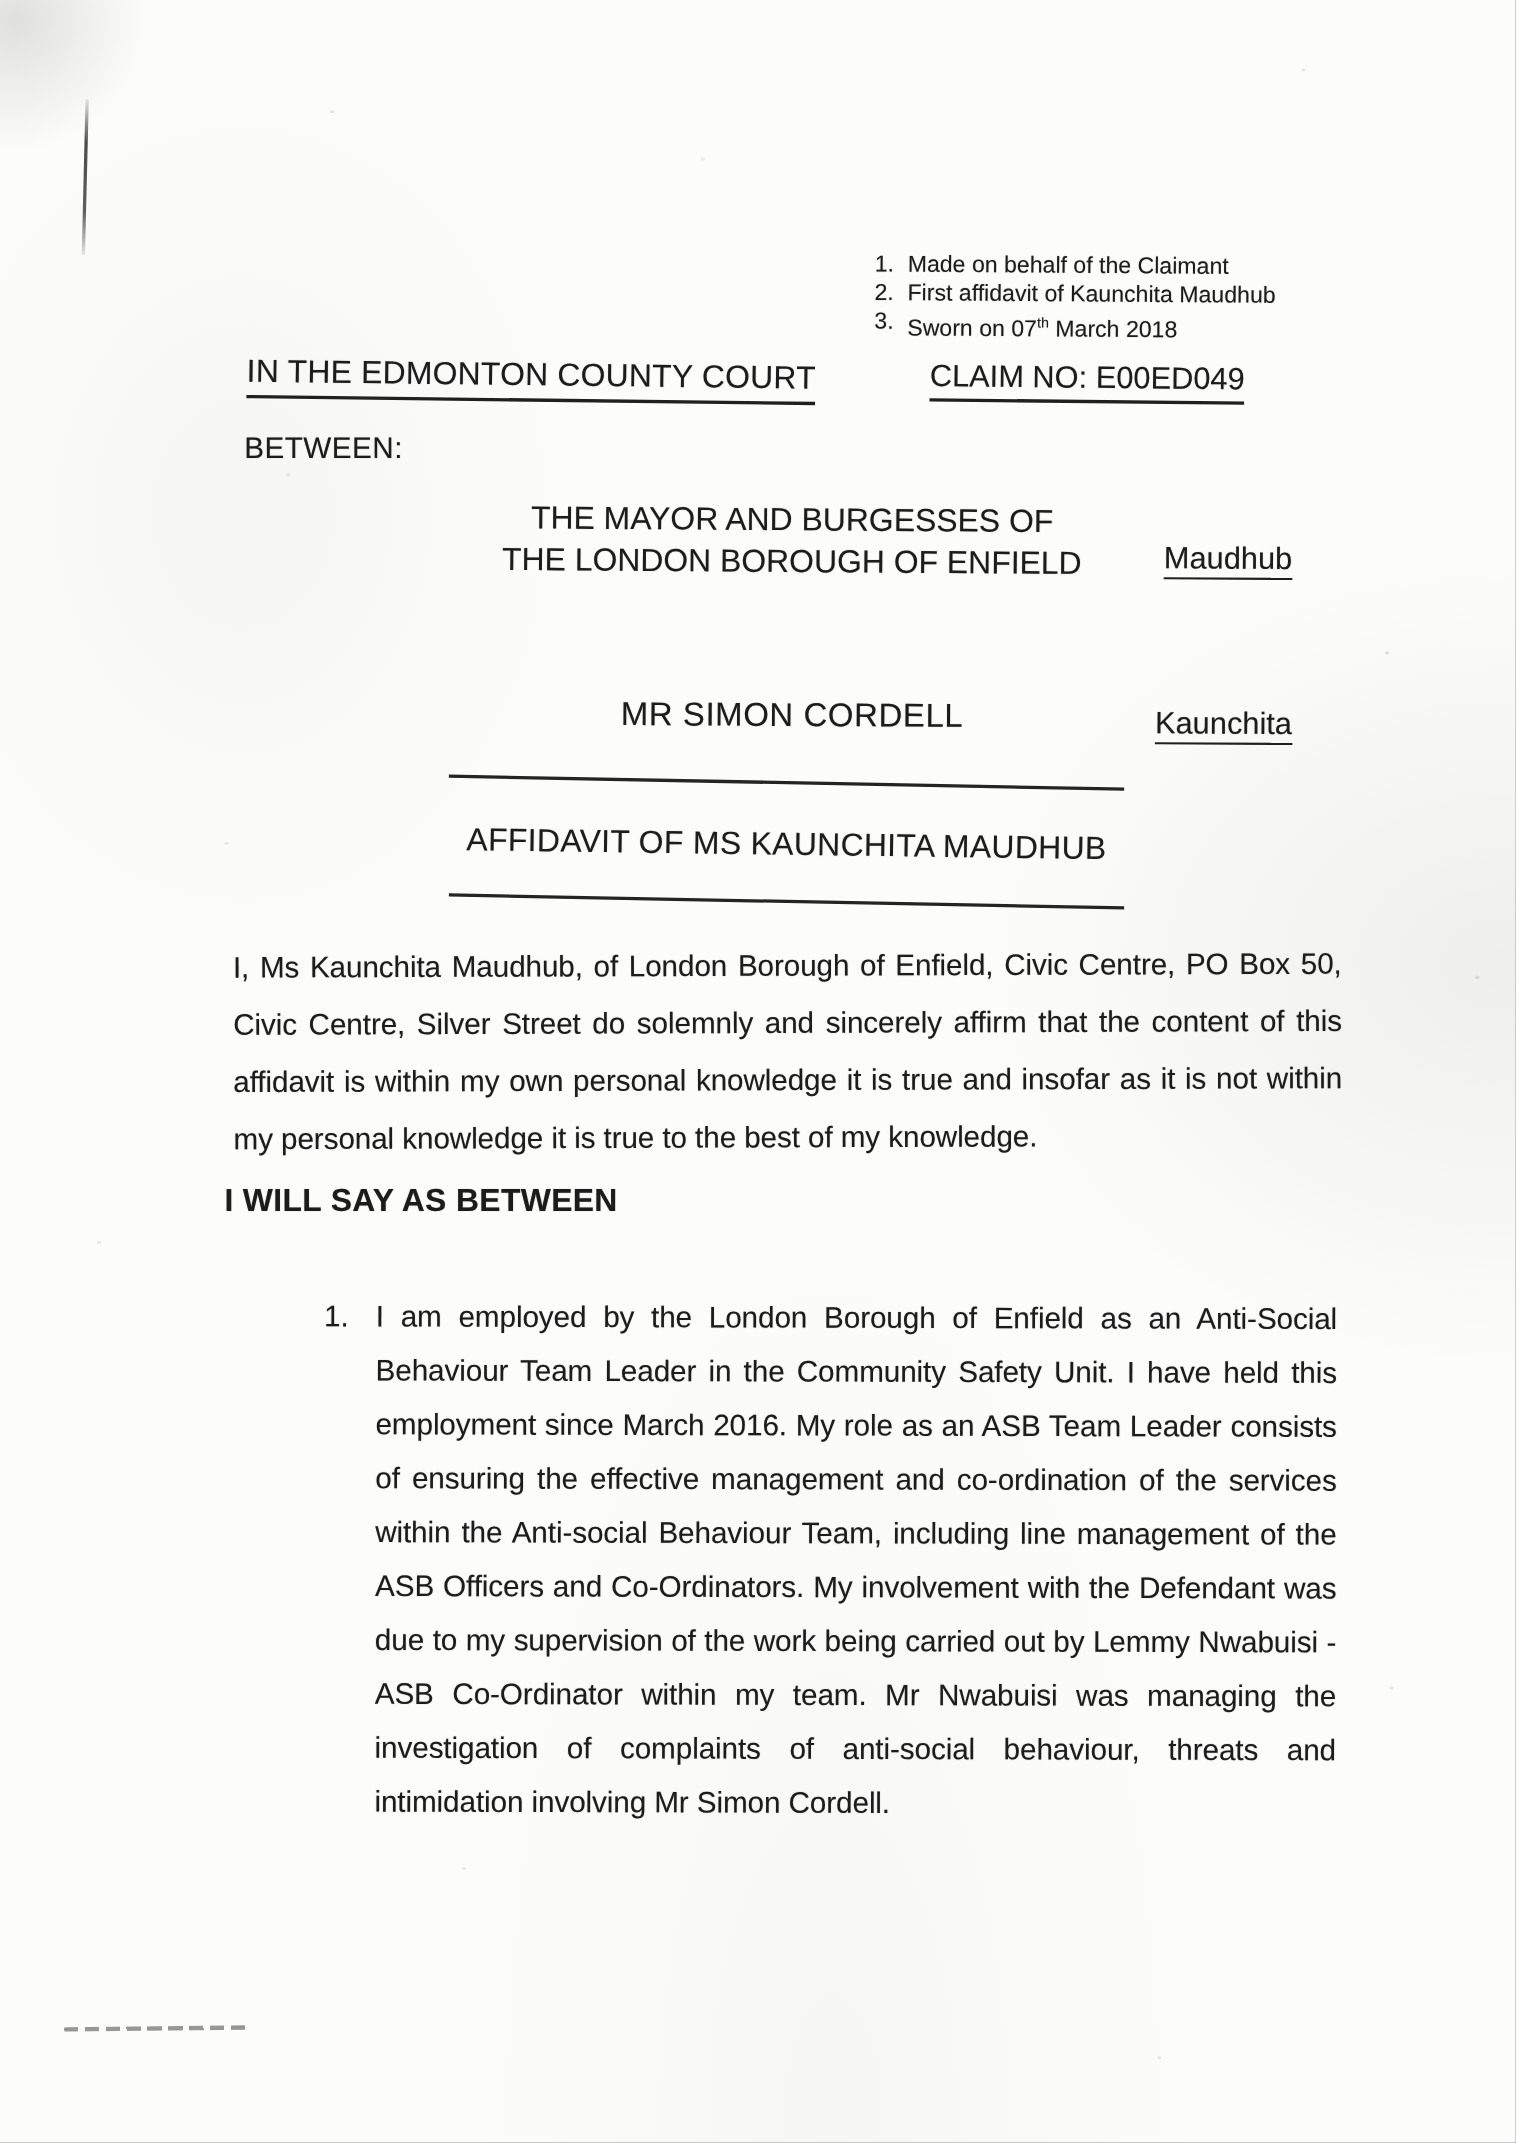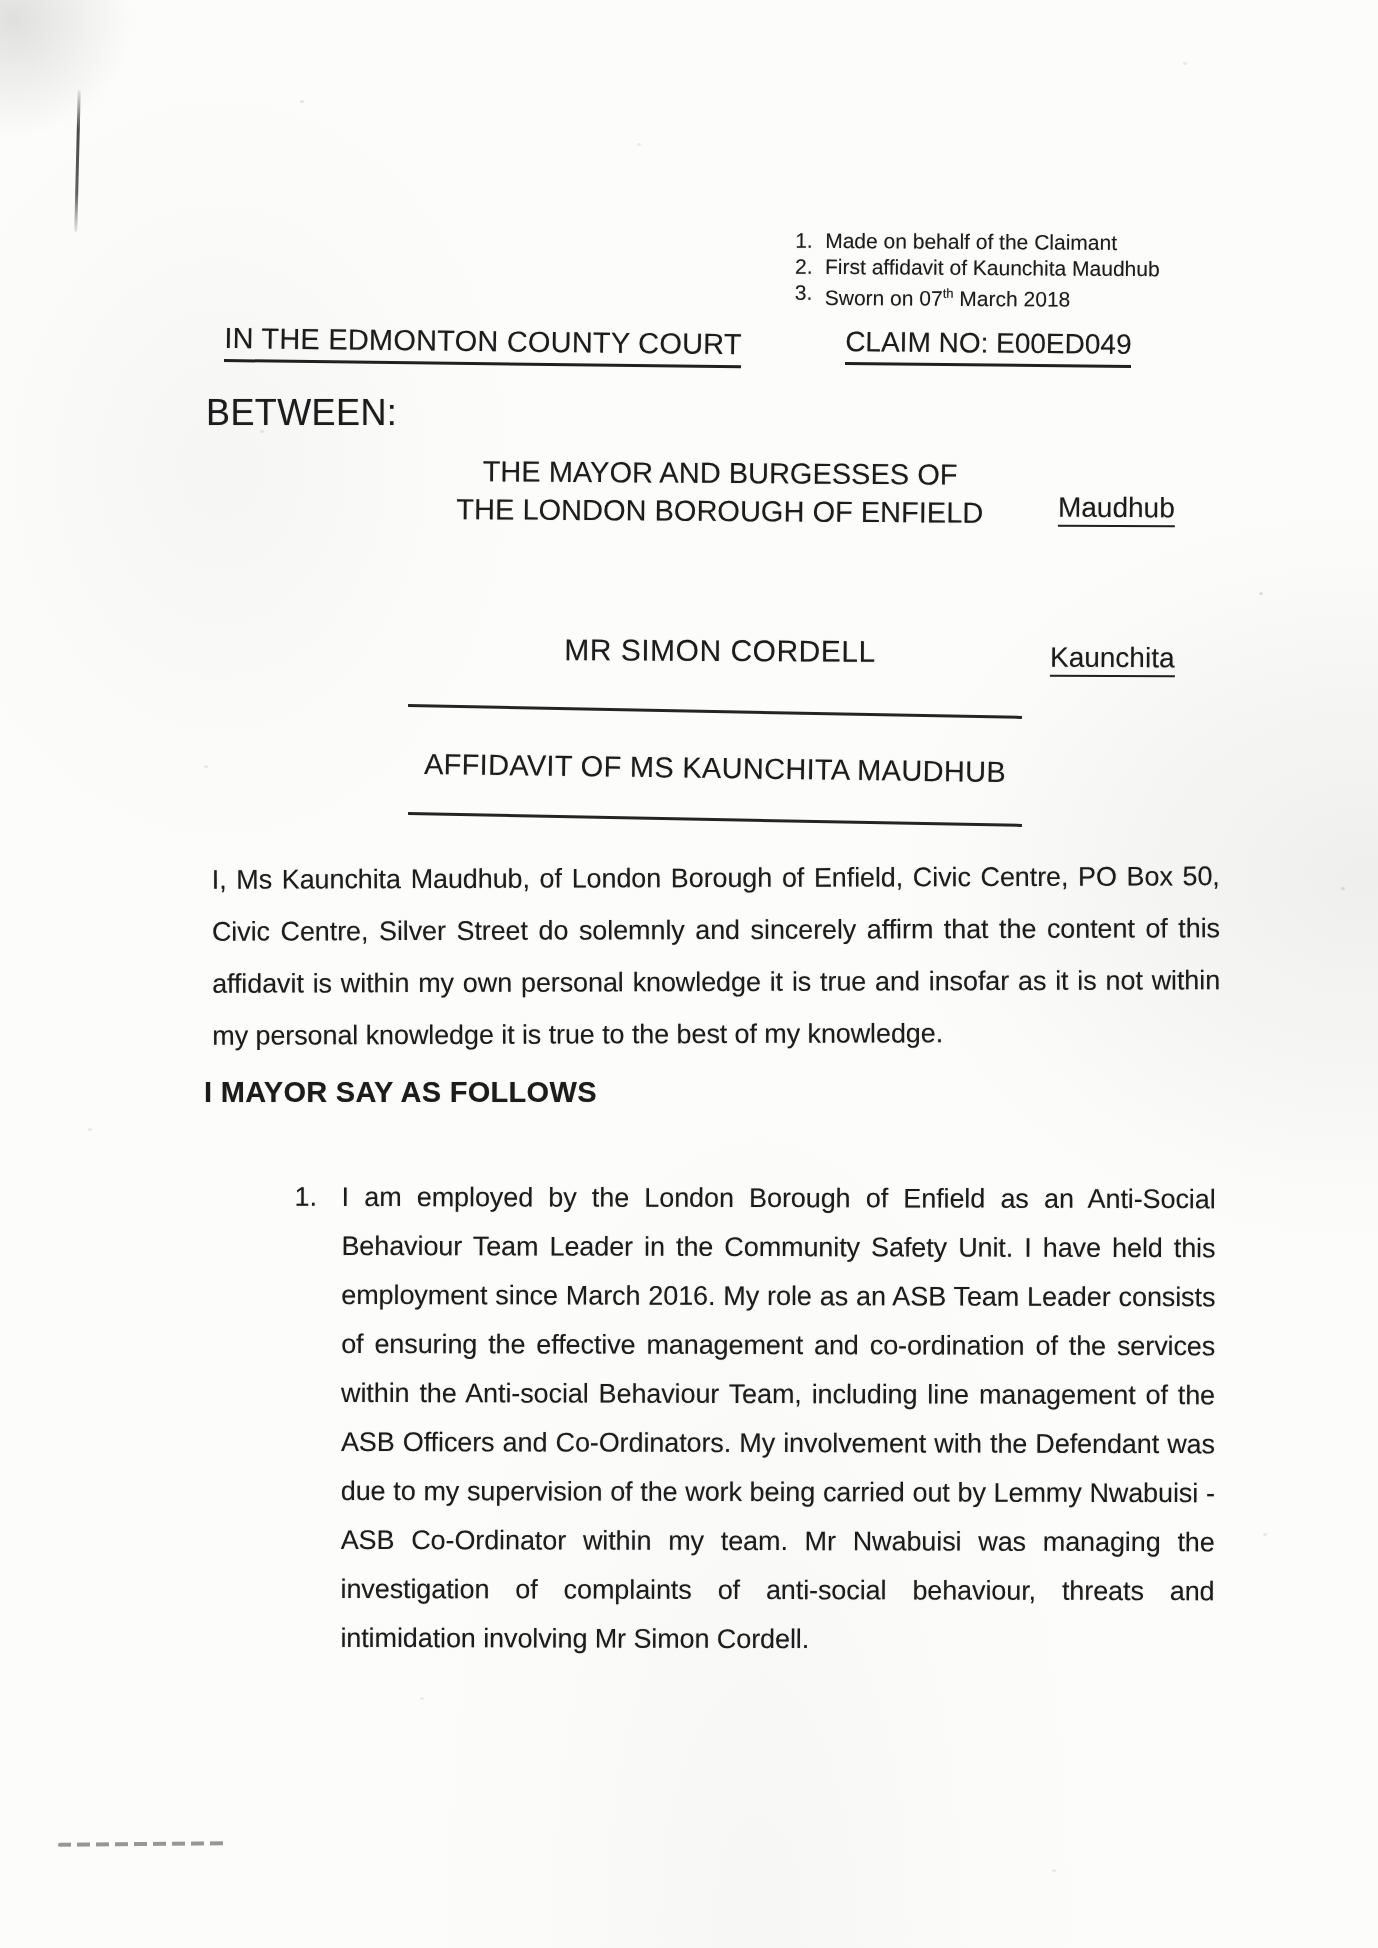--- a/index.html
+++ b/index.html
@@ -33,21 +33,21 @@
   .cn-text sup{font-size:13px;margin-top:16px;}
 
   .court-heading{
     position:absolute;left:224px;top:322px;font-size:29px;letter-spacing:.2px;
     border-bottom:3px solid #222;padding-bottom:4px;transform:rotate(.7deg);transform-origin:left bottom;
   }
   .claim-no{
     position:absolute;left:845px;top:326px;font-size:28px;
     border-bottom:3px solid #222;padding-bottom:4px;transform:rotate(.6deg);transform-origin:left bottom;
   }
-  .between{position:absolute;left:206px;top:392px;font-size:36px;letter-spacing:.4px;}
+  .between{position:absolute;left:222px;top:392px;font-size:27px;letter-spacing:.4px;}
 
   .claimant-block{position:absolute;left:410px;top:454px;width:620px;text-align:center;font-size:29px;line-height:38px;transform:rotate(.4deg);}
   .role-label{font-size:28px;border-bottom:2px solid #222;padding-bottom:2px;}
   .claimant-label{position:absolute;left:1058px;top:492px;transform:rotate(.3deg);}
   .and-sep{position:absolute;left:410px;top:550px;width:620px;text-align:center;font-size:28px;}
   .defendant-name{position:absolute;left:410px;top:634px;width:620px;text-align:center;font-size:30px;letter-spacing:.5px;transform:rotate(.3deg);}
   .defendant-label{position:absolute;left:1050px;top:642px;transform:rotate(.3deg);}
 
   .rule{position:absolute;left:408px;width:614px;height:3px;background:#262626;transform:rotate(1.1deg);}
   .rule-top{top:710px;}
@@ -128,21 +128,21 @@
     <div class="defendant-label ink">
       <span class="role-label">Kaunchita</span>
     </div>
 
     <div class="rule rule-top"></div>
     <div class="affidavit-title ink">AFFIDAVIT OF MS KAUNCHITA MAUDHUB</div>
     <div class="rule rule-bottom"></div>
 
     <div class="oath ink">I, Ms Kaunchita Maudhub, of London Borough of Enfield, Civic Centre, PO Box 50, Civic Centre, Silver Street do solemnly and sincerely affirm that the content of this affidavit is within my own personal knowledge it is true and insofar as it is not within my personal knowledge it is true to the best of my knowledge.</div>
 
-    <div class="will-say ink">I MAYOR SAY AS FOLLOWS</div>
+    <div class="will-say ink">I WILL SAY AS BETWEEN</div>
 
     <div class="numbered-para ink">
       <div class="para-num">1.</div>
       <div class="para-text">I am employed by the London Borough of Enfield as an Anti-Social Behaviour Team Leader in the Community Safety Unit. I have held this employment since March 2016. My role as an ASB Team Leader consists of ensuring the effective management and co-ordination of the services within the Anti-social Behaviour Team, including line management of the ASB Officers and Co-Ordinators. My involvement with the Defendant was due to my supervision of the work being carried out by Lemmy Nwabuisi - ASB Co-Ordinator within my team. Mr Nwabuisi was managing the investigation of complaints of anti-social behaviour, threats and intimidation involving Mr Simon Cordell.</div>
     </div>
 
     <div class="pencil-line"></div>
 
   </div>
 </div>

